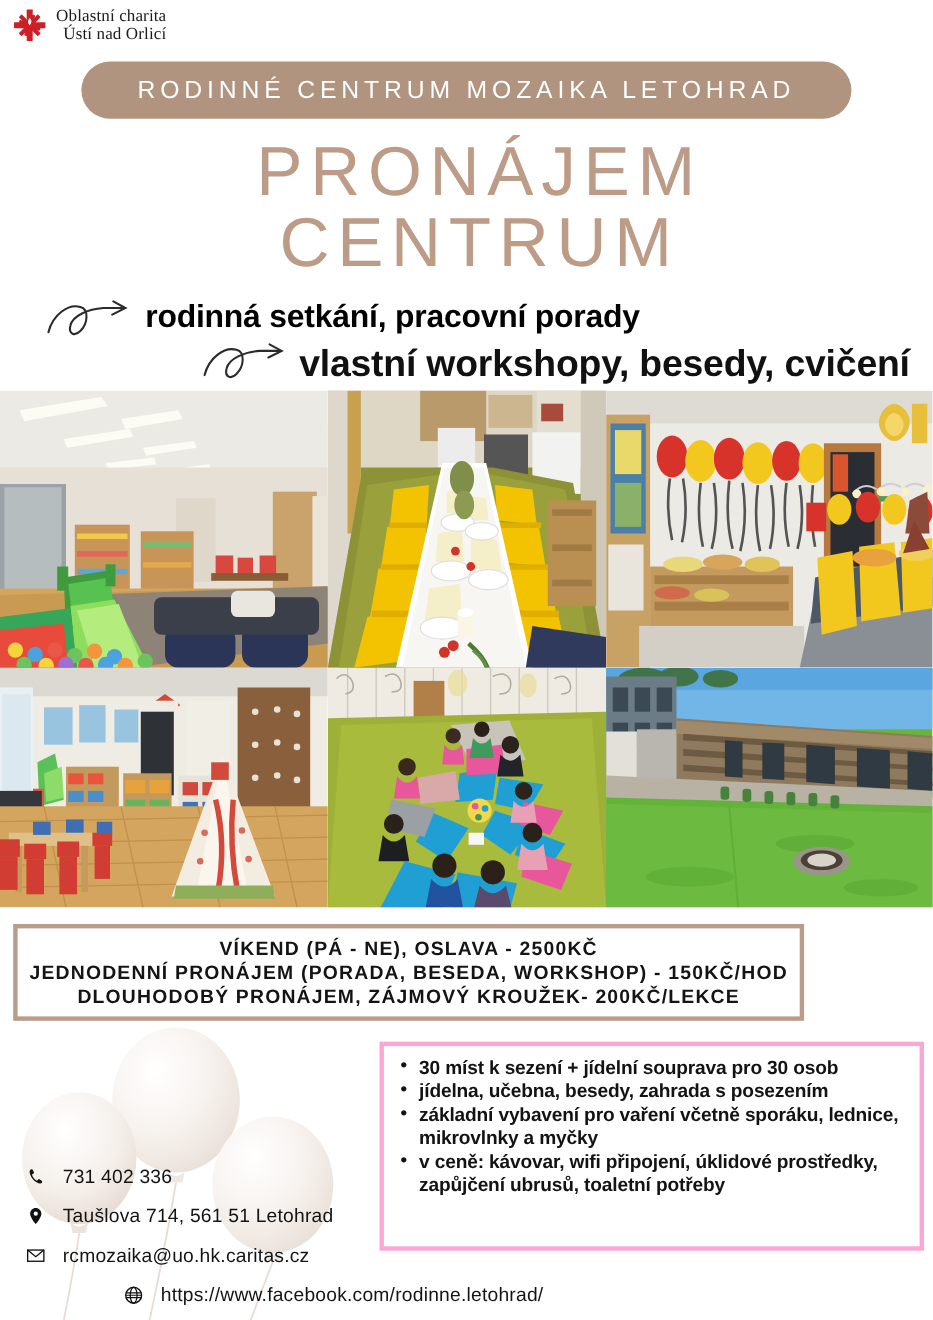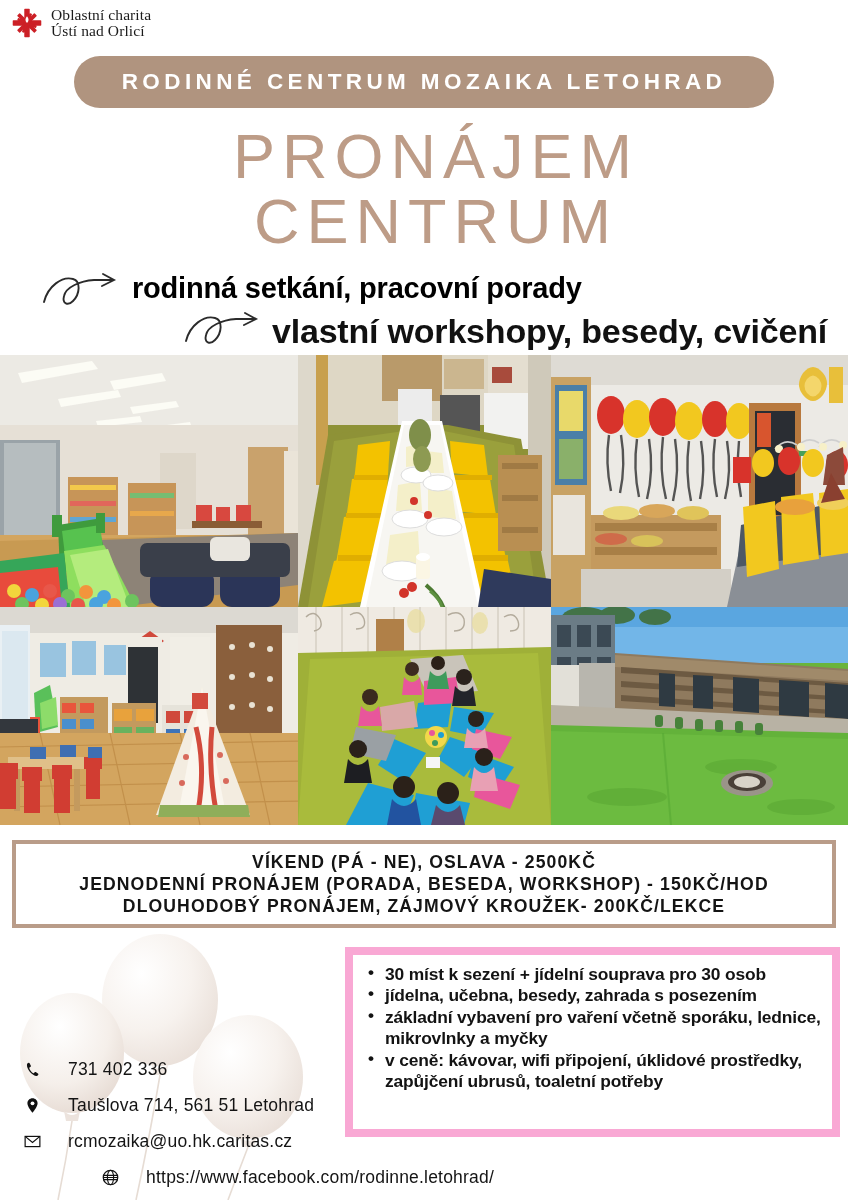--- a/index.html
+++ b/index.html
@@ -20,35 +20,35 @@
   .logo-row {
     position: absolute; left: 10px; top: 6px;
     display: flex; align-items: center; gap: 7px;
   }
   .logo-mark { width: 34px; height: 34px; flex: 0 0 34px; }
   .logo-text {
     font-family: "Liberation Serif", serif;
     font-size: 15.5px; line-height: 1.02;
     color: #1b1b1b; letter-spacing: .1px;
   }
-  .logo-text span { display: block; white-space: nowrap; }
+  .logo-text span { display: block; white-space: nowrap; text-align: right; }
 
   
   .banner {
     position: absolute; left: 74px; top: 56px;
     width: 700px; height: 52px;
     background: #b0947f;
     border-radius: 26px;
     display: flex; align-items: center; justify-content: center;
   }
   .banner-text {
     color: #ffffff;
     font-size: 22.5px;
     letter-spacing: 4.4px;
-    font-weight: 700;
+    font-weight: 400;
     white-space: nowrap;
   }
 
   
   .title {
     position: absolute; left: 12px; top: 124px; width: 848px;
     text-align: center;
     color: #bd9c87;
     font-size: 63px;
     letter-spacing: 7px;
@@ -78,55 +78,55 @@
     display: grid;
     grid-template-columns: 298px 253px 297px;
     grid-template-rows: 252px 218px;
   }
   .photo { position: relative; overflow: hidden; }
   .photo > svg { display: block; width: 100%; height: 100%; }
 
   
   .price-box {
     position: absolute; left: 12px; top: 840px;
-    width: 824px; height: 88px;
+    width: 719px; height: 88px;
     border: 4px solid #b99c89;
     background: #ffffff;
     display: flex; flex-direction: column;
     align-items: center; justify-content: center;
     gap: 1px;
   }
   .price-line {
     font-size: 17.6px; font-weight: 700; color: #141414;
     letter-spacing: 1.1px; white-space: nowrap;
   }
 
   
   .balloons { position: absolute; left: 0; top: 925px; width: 350px; height: 275px; }
 
   
   .contacts {
     position: absolute; left: 24px; top: 1053px; width: 330px;
   }
   .contact-row {
-    display: flex; align-items: center; gap: 27px;
+    display: flex; align-items: center; gap: 16px;
     height: 33px; margin-bottom: 3px;
   }
   .contact-row .ico { width: 17px; height: 17px; flex: 0 0 17px; display:block; }
   .contact-text {
     font-size: 17.5px; color: #141414; white-space: nowrap;
     letter-spacing: .2px;
   }
   .contact-row.wide { width: 470px; justify-content: flex-end; }
 
   
   .features-box {
     position: absolute; left: 345px; top: 947px;
     width: 495px; height: 190px;
-    border: 8px solid #f9a8d4;
+    border: 4px solid #f9a8d4;
     background: #ffffff;
     padding: 9px 10px 7px 12px;
   }
   .features-box ul { list-style: none; }
   .features-box li {
     position: relative;
     padding-left: 20px;
     font-size: 17.4px; font-weight: 700; color: #131313;
     line-height: 1.235;
     letter-spacing: -.15px;

